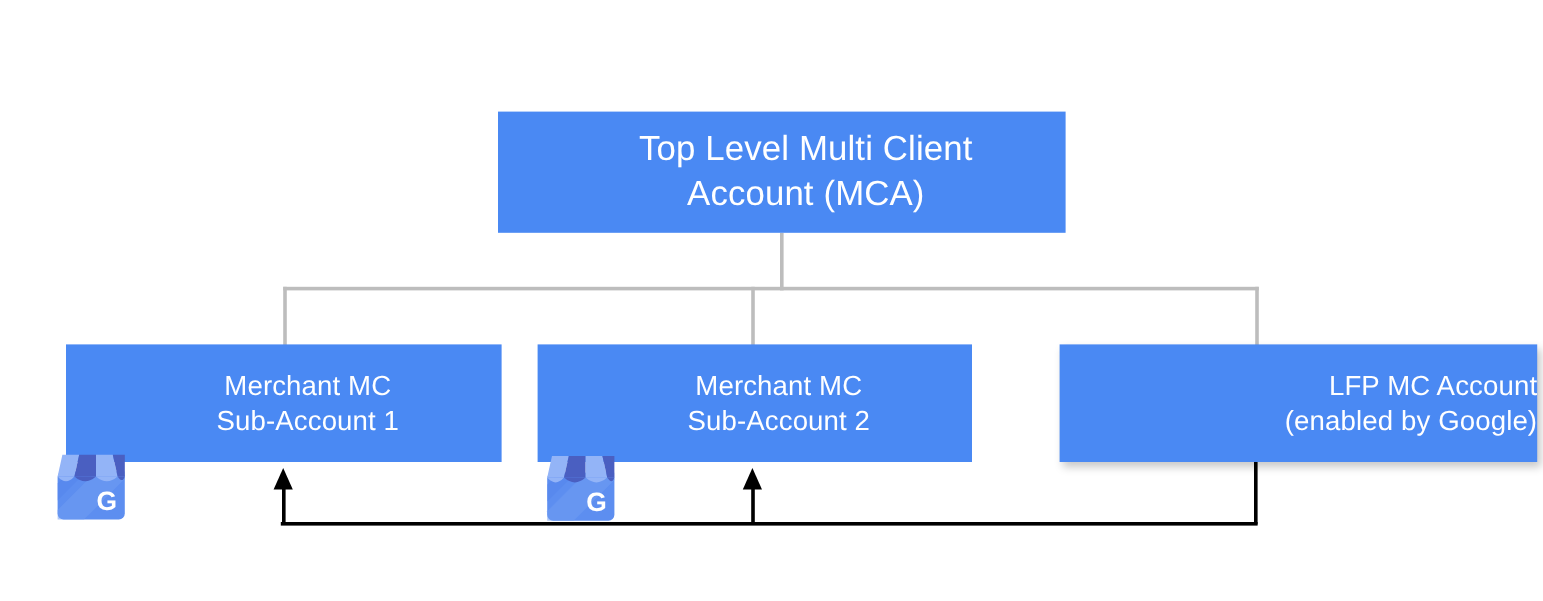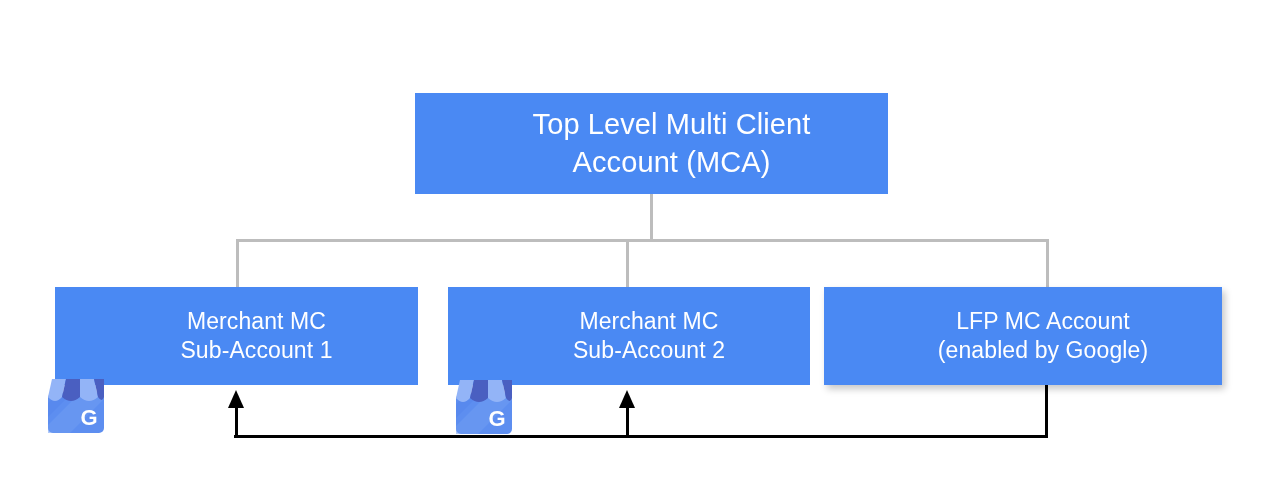--- a/index.html
+++ b/index.html
@@ -47,26 +47,27 @@
     font-size: 23px;
   }
   #node-sub2 {
     left: 448px;
     top: 287px;
     width: 362px;
     height: 98px;
     font-size: 23px;
   }
   #node-lfp {
-    left: 824px;
+    left: 883px;
     top: 287px;
     width: 398px;
     height: 98px;
     font-size: 23px;
     box-shadow: 3px 4px 7px rgba(0,0,0,0.22);
+    text-align: right;
   }
   
   .conn {
     position: absolute;
     background: #bdbdbd;
   }
   #conn-stub {
     left: 650px;
     top: 194px;
     width: 3px;

